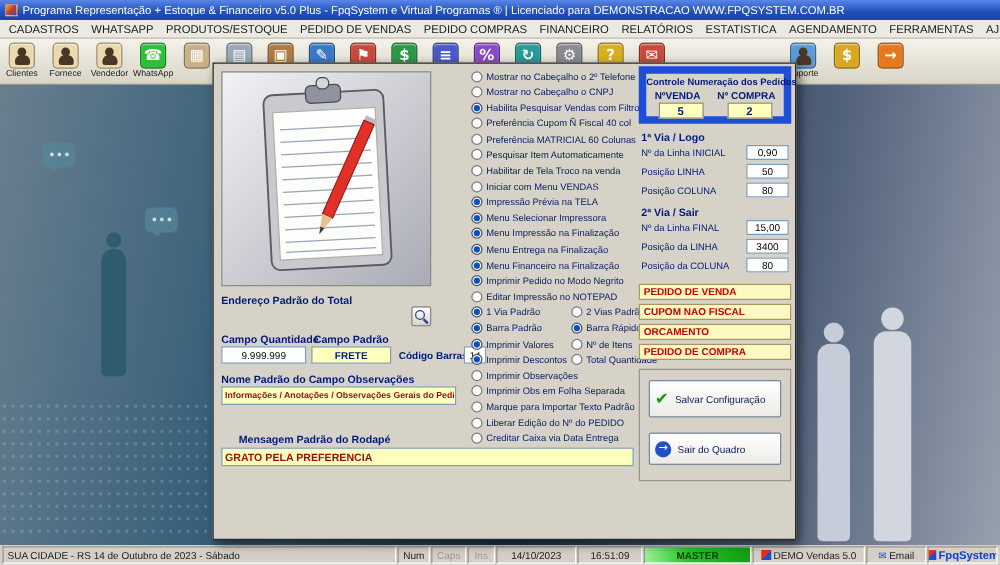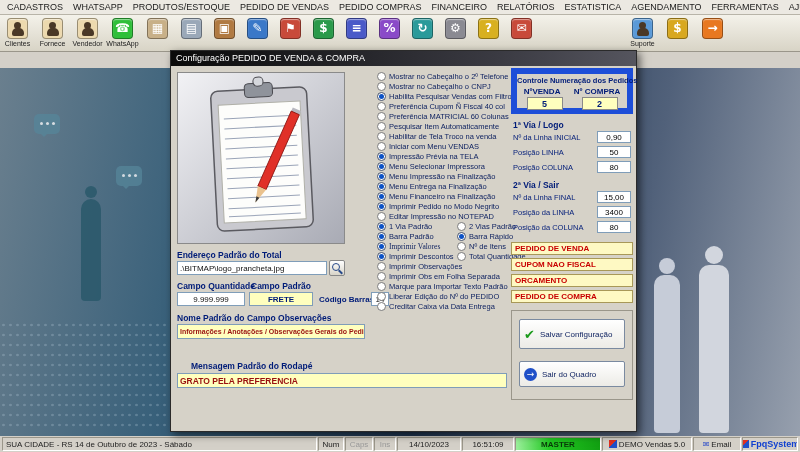--- a/index.html
+++ b/index.html
@@ -91,21 +91,21 @@
   .barras-lbl{left:148px;top:229px;font-size:8px}
   .barras-fld{left:200px;top:226px;width:18px;height:14px;justify-content:center}
 
   .obs-lbl{left:6px;top:247px}
   .obs-fld{left:6px;top:258px;width:188px;height:15px;color:#991010;font-weight:bold;font-size:7px}
   .rodape-lbl{left:20px;top:295px}
   .rodape-fld{left:6px;top:307px;width:330px;height:15px;color:#991010;font-weight:bold;font-size:8.5px}
 
   
   .options{position:absolute;left:206px;top:5px;width:132px;height:300px;
-           display:flex;flex-direction:column;}
+           display:flex;flex-direction:column;justify-content:space-between}
   .opt-row{display:flex;align-items:center;height:10px}
   .opt-item{display:flex;align-items:center;gap:3px;white-space:nowrap;flex:none}
   .radio{width:9px;height:9px;border-radius:50%;border:1px solid #7a7a7a;background:#fff;
          flex:none;position:relative}
   .radio.on{border-color:#44506a}
   .radio.on::after{content:"";position:absolute;left:1px;top:1px;width:5px;height:5px;
          border-radius:50%;background:#0b51c5}
   .olabel{font-size:7.5px;color:#0a1e5e}
 
   
@@ -149,20 +149,24 @@
   .sb-seg.brand .sb-txt{color:#1040d0;font-weight:bold;font-size:9px}
   .sb-ico-env{color:#2a4ac8;margin-right:2px;font-family:"DejaVu Sans",sans-serif}
   .sb-ico-demo{width:8px;height:8px;margin-right:2px;flex:none;
                background:linear-gradient(135deg,#e03020 50%,#2050c8 50%)}
 </style>
 </head>
 <body>
 
 <div id="app">
 
+  <div class="titlebar">
+    <span class="app-icon"></span>
+    <span class="title-text">Programa Representação + Estoque &amp; Financeiro v5.0 Plus - FpqSystem e Virtual Programas ® | Licenciado para  DEMONSTRACAO WWW.FPQSYSTEM.COM.BR</span>
+  </div>
 
   <div class="menubar">
       <div class="menu-item">CADASTROS</div>
       <div class="menu-item">WHATSAPP</div>
       <div class="menu-item">PRODUTOS/ESTOQUE</div>
       <div class="menu-item">PEDIDO DE VENDAS</div>
       <div class="menu-item">PEDIDO COMPRAS</div>
       <div class="menu-item">FINANCEIRO</div>
       <div class="menu-item">RELATÓRIOS</div>
       <div class="menu-item">ESTATISTICA</div>
@@ -266,23 +270,20 @@
         <span class="torso"></span>
       </div>
     <div class="fig fig-r2">
         <span class="head"></span>
         <span class="torso"></span>
       </div>
     <div class="dots"></div>
   </div>
 
   <div class="dialog">
-    <div class="dlg-title">
-      <span>Configuração PEDIDO DE VENDA &amp; COMPRA</span>
-    </div>
     <div class="dlg-body">
 
       <div class="art">
         <svg viewBox="0 0 168 172" width="168" height="172">
           <defs>
             <linearGradient id="artbg" x1="0" y1="0" x2="1" y2="1">
               <stop offset="0" stop-color="#f2f2f5"></stop>
               <stop offset="1" stop-color="#a8aab4"></stop>
             </linearGradient>
           </defs>
@@ -309,21 +310,20 @@
           <g transform="rotate(24 90 100)">
             <rect x="86" y="30" width="9" height="5" fill="#b8b8c0"></rect>
             <rect x="86" y="34" width="9" height="82" fill="#e03028" stroke="#8a1410" stroke-width="0.8"></rect>
             <polygon points="86,116 95,116 90.5,132" fill="#eac28e"></polygon>
             <polygon points="88.8,126 92.2,126 90.5,132" fill="#3a3a3a"></polygon>
           </g>
         </svg>
       </div>
 
       <div class="lbl logo-lbl">Endereço Padrão do Total</div>
-      <div class="fld logo-path">.\BITMAP\logo_prancheta.jpg</div>
       <div class="browse">
         <span class="mag"></span>
       </div>
 
       <div class="lbl qty-lbl">Campo Quantidade</div>
       <div class="lbl padrao-lbl">Campo Padrão</div>
       <div class="fld qty-fld">9.999.999</div>
       <div class="fld yellow padrao-fld">FRETE</div>
       <div class="lbl barras-lbl">Código Barras:</div>
       <div class="fld barras-fld">14</div>
@@ -439,21 +439,21 @@
             <span class="opt-item" style="width: 80px;">
               <span class="radio on"></span>
               <span class="olabel">Barra Padrão</span>
             </span>
             <span class="opt-item">
               <span class="radio on"></span>
               <span class="olabel">Barra Rápido</span>
             </span>
           </div>
           <div class="opt-row">
-            <span class="opt-item" style="width: 80px; font-family: Liberation Serif, serif;">
+            <span class="opt-item" style="width: 80px;">
               <span class="radio on"></span>
               <span class="olabel">Imprimir Valores</span>
             </span>
             <span class="opt-item">
               <span class="radio"></span>
               <span class="olabel">Nº de Itens</span>
             </span>
           </div>
           <div class="opt-row">
             <span class="opt-item" style="width: 80px;">

